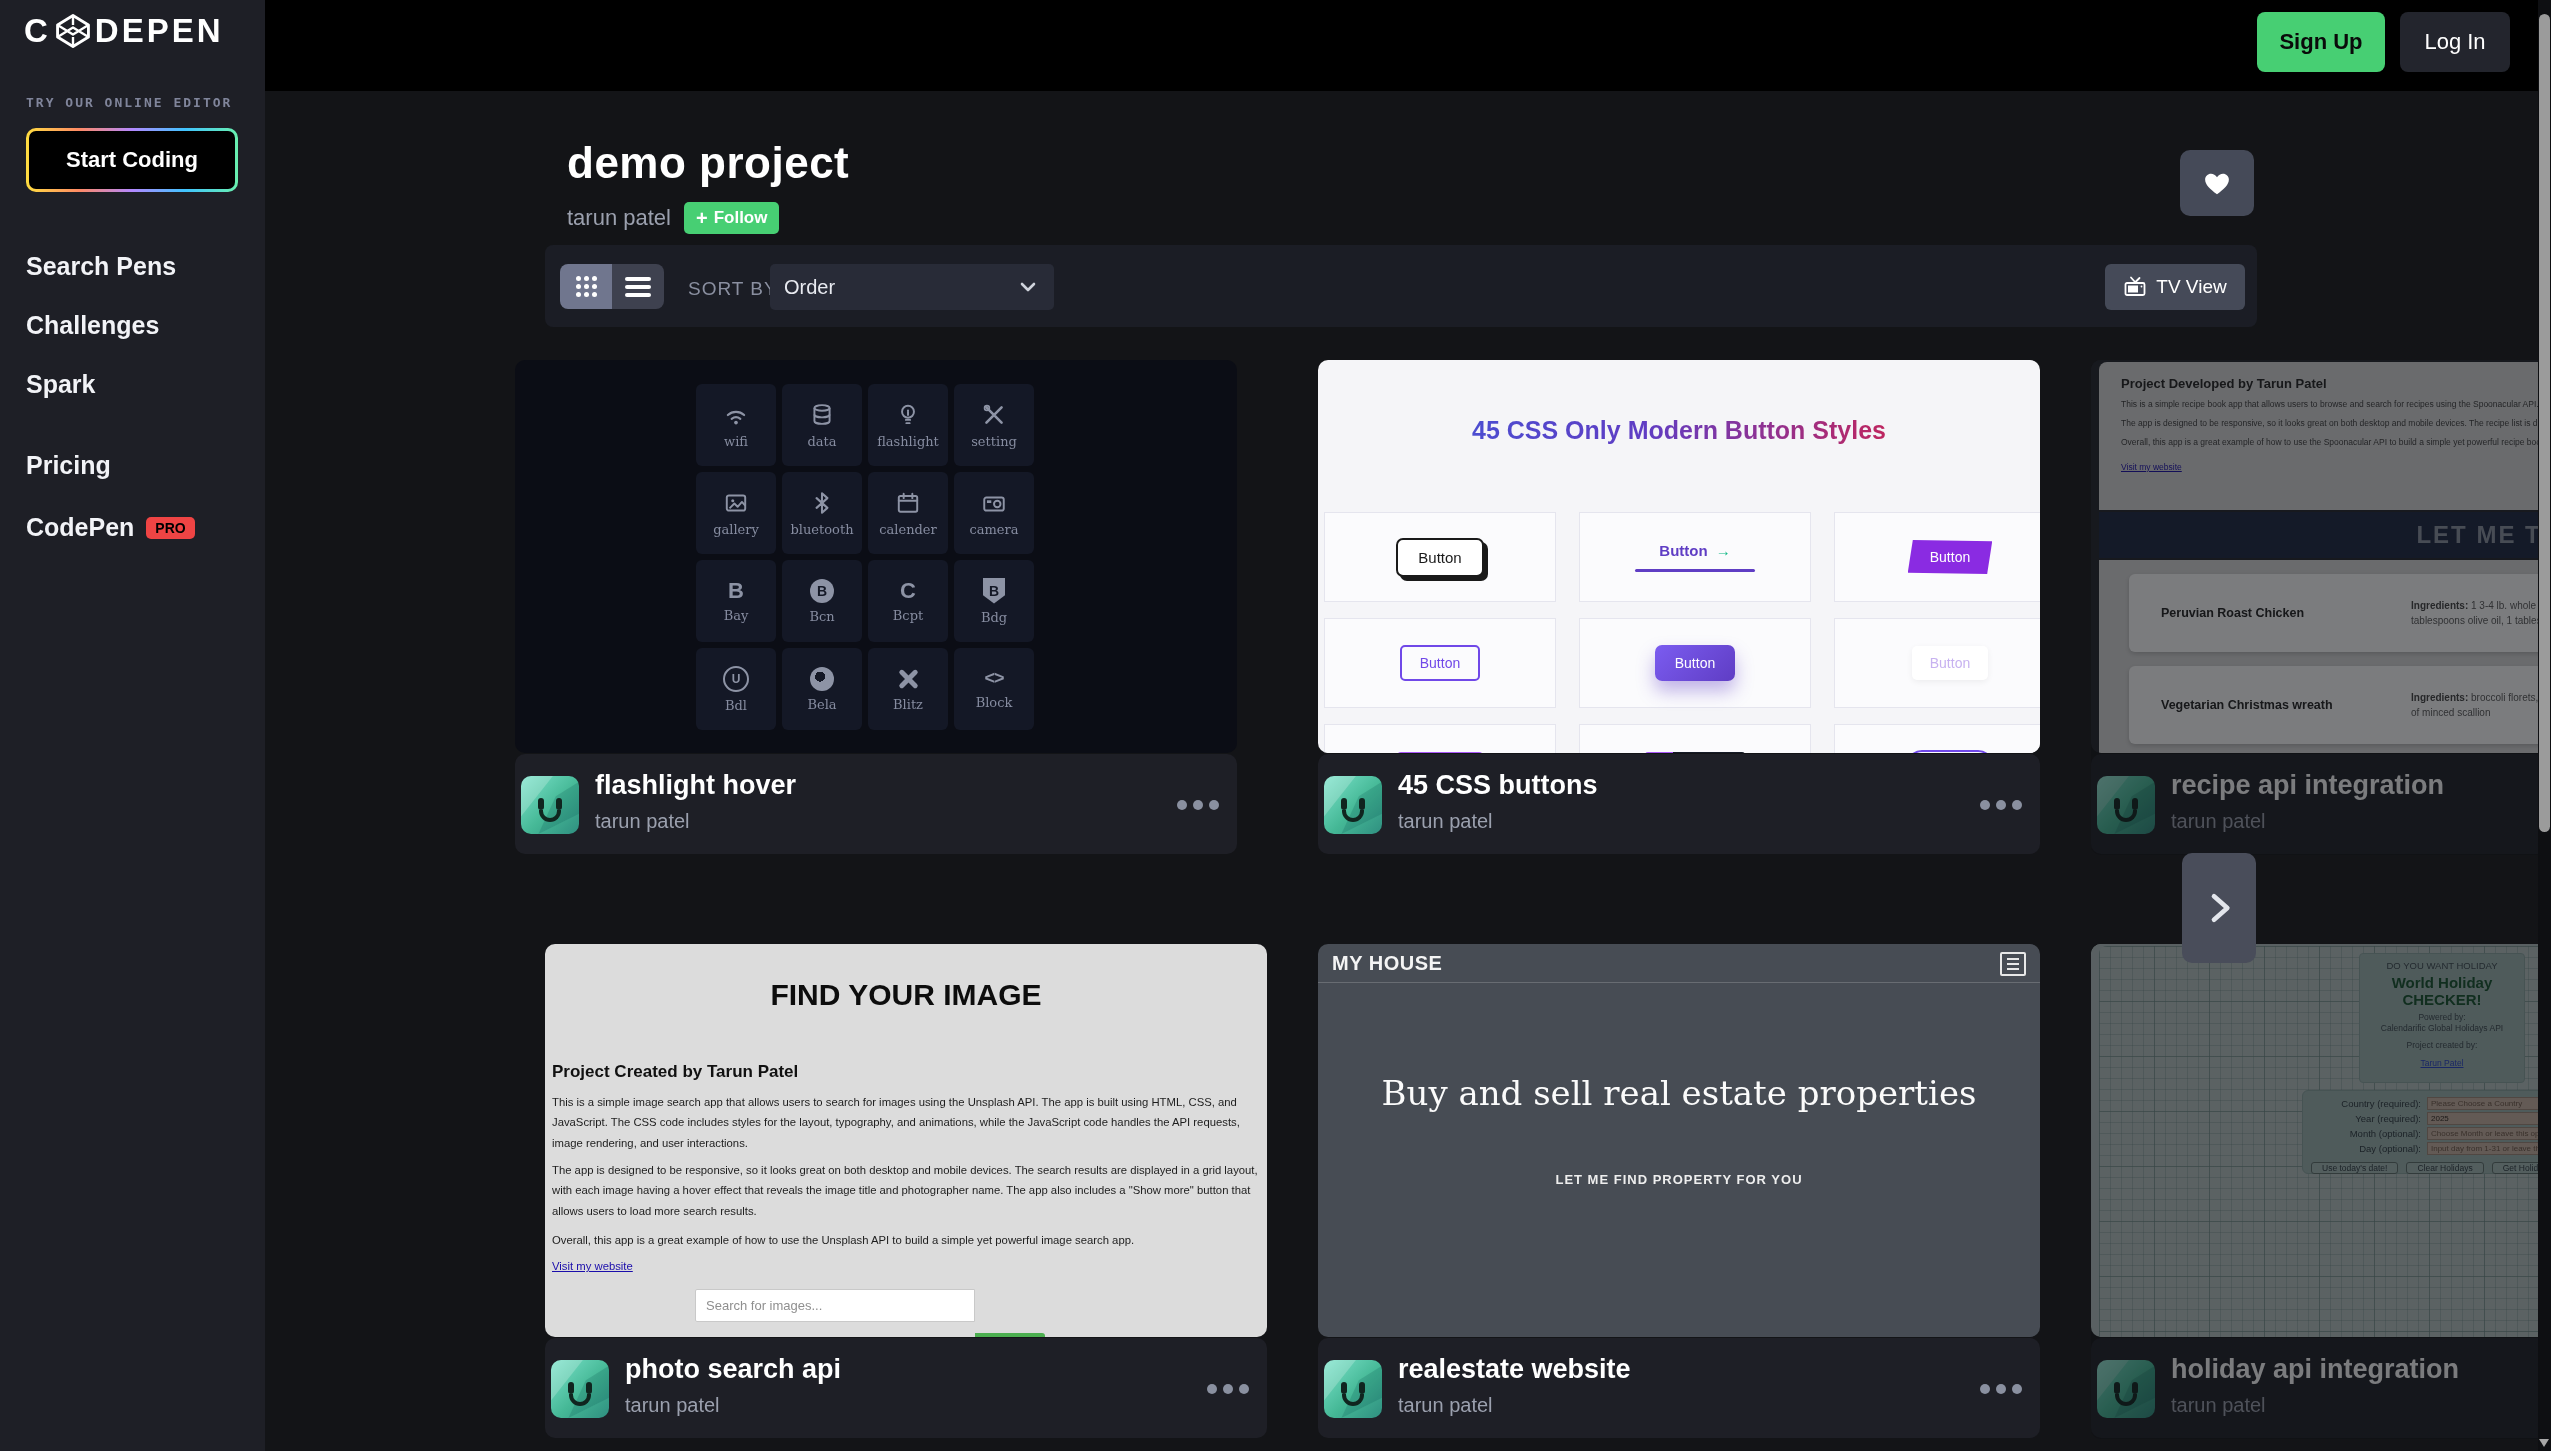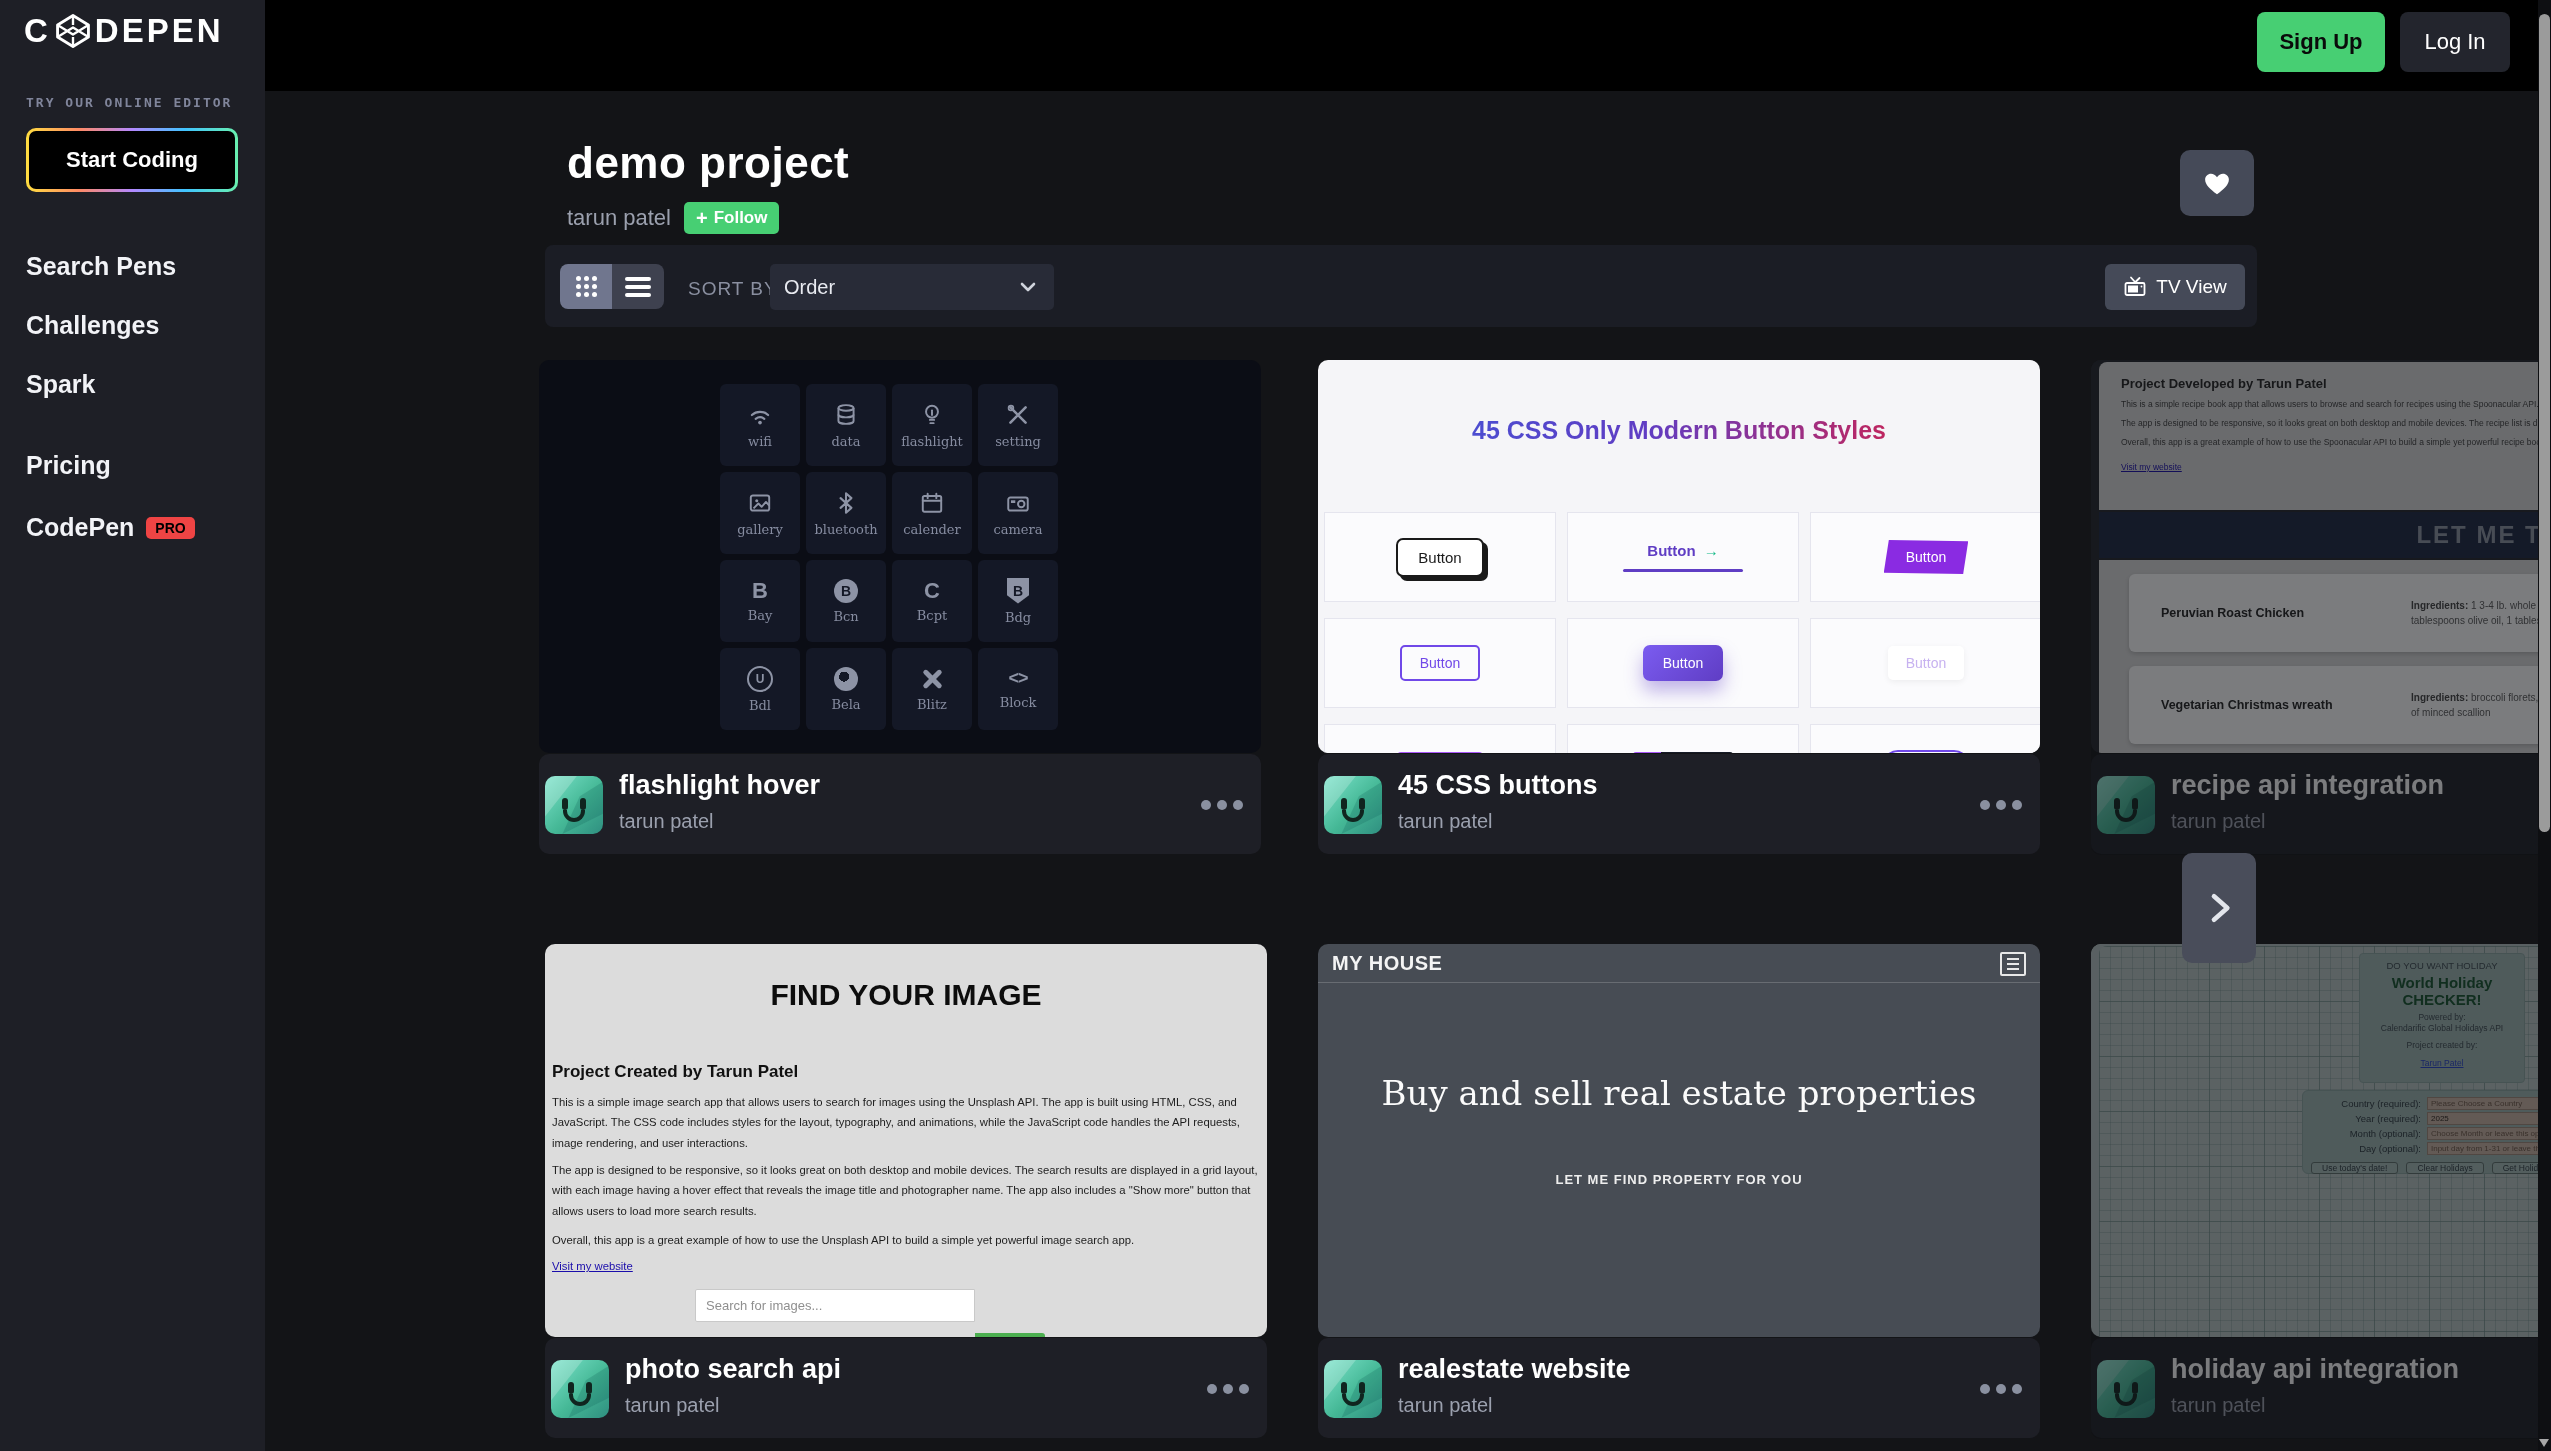--- a/index.html
+++ b/index.html
@@ -102,21 +102,21 @@
           border-radius:3px;background:#8d93a5;}
   .g-blitz::before{transform:rotate(45deg);} .g-blitz::after{transform:rotate(-45deg);}
   .g-block{font-weight:bold;font-size:18px;letter-spacing:-1px;}
 
   
   .p-css{background:#f5f5f8;}
   .css-title{position:absolute;left:0;top:56px;width:722px;text-align:center;font-size:25px;font-weight:800;
      background:linear-gradient(90deg,#3b5bdb 0%,#5f3dc4 45%,#c2255c 80%,#e64980 100%);
      -webkit-background-clip:text;background-clip:text;color:transparent;}
   .bgrid{position:absolute;left:6px;top:152px;display:grid;grid-template-columns:repeat(3,232px);
-         grid-auto-rows:90px;gap:16px 11px;}
+         grid-auto-rows:90px;gap:16px 23px;}
   .bcell{background:#fbfbfd;border:1px solid #e5e5ee;display:flex;align-items:center;justify-content:center;}
   .demo1{background:#fff;border:2px solid #1a1a1a;border-radius:7px;box-shadow:4px 4px 0 #1a1a1a;
          color:#1a1a1a;font-size:15px;padding:9px 20px;}
   .demo2{display:flex;flex-direction:column;align-items:center;}
   .demo2 .row{display:flex;align-items:center;gap:8px;color:#5f3dc4;font-weight:bold;font-size:15px;}
   .demo2 .bar{width:120px;height:3px;background:#5f3dc4;margin-top:10px;border-radius:2px;}
   .demo3{background:#8a2be2;color:#fff;font-size:14px;padding:9px 22px;
          clip-path:polygon(6% 0,100% 4%,94% 100%,0 96%);}
   .demo4{background:transparent;border:2px solid #7048e8;border-radius:5px;color:#7048e8;font-size:14px;padding:8px 18px;}
   .demo5{background:linear-gradient(135deg,#7b5cf0,#5f3dc4);color:#fff;border-radius:7px;font-size:14px;
@@ -350,21 +350,21 @@
         <use href="#i-chevdown"></use>
       </svg>
   </div>
   <div class="abs btn-tv">
     <svg style="width:24px;height:24px;color:#fff">
         <use href="#i-tv"></use>
       </svg>
     <span>TV View</span>
   </div>
 
-  <div class="card" style="left:539px;top:360px">
+  <div class="card" style="left:515px;top:360px">
     <div class="preview p-flash">
       <div class="tilegrid">
         <div class="tile">
             <svg>
               <use href="#i-wifi"></use>
             </svg>
             <span class="lbl">wifi</span>
           </div>
         <div class="tile">
             <svg>

